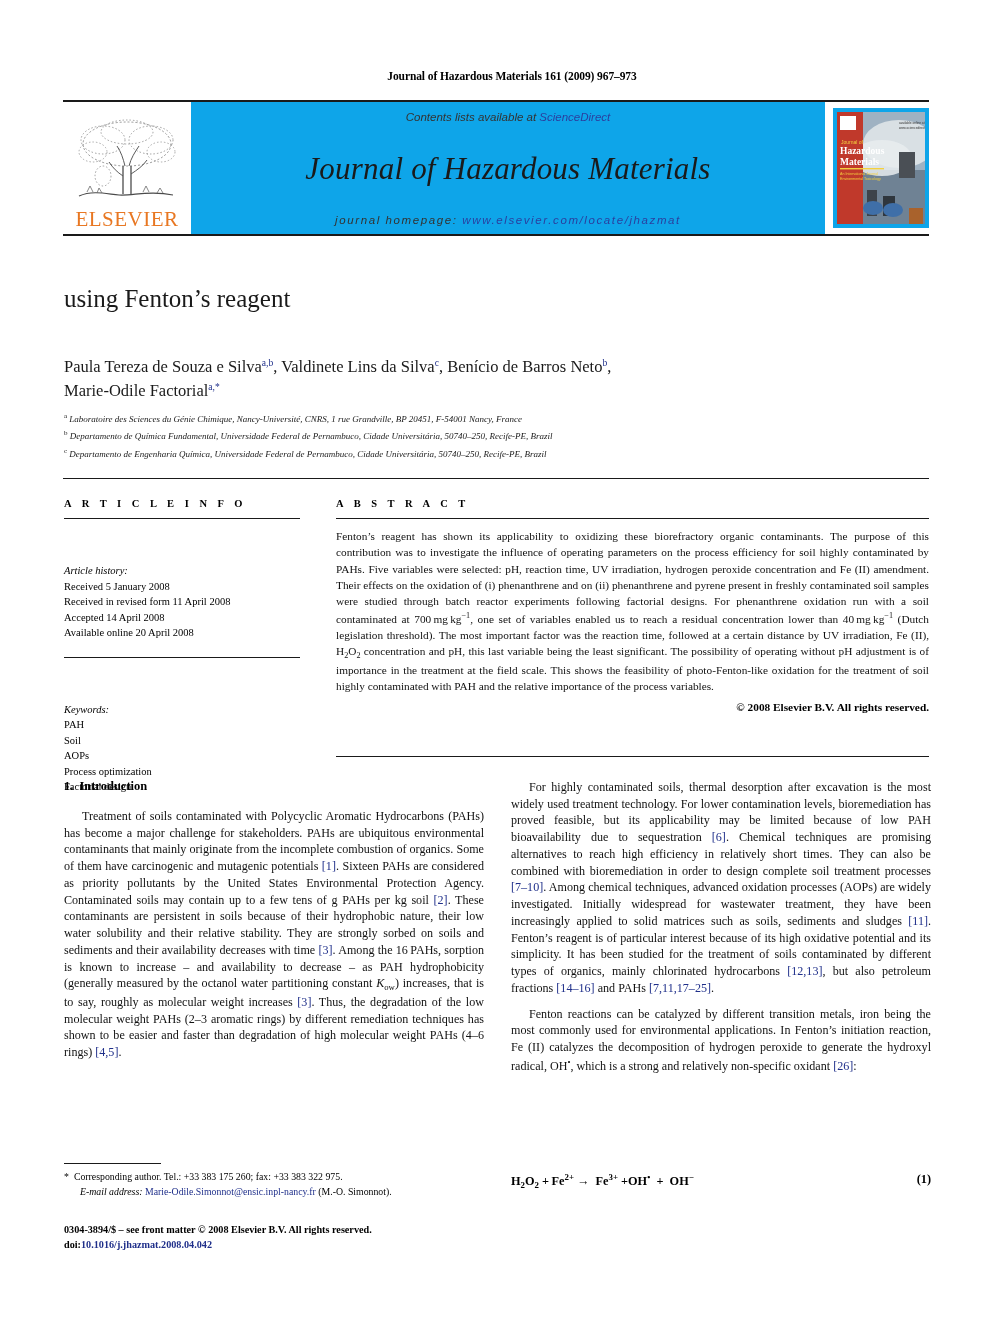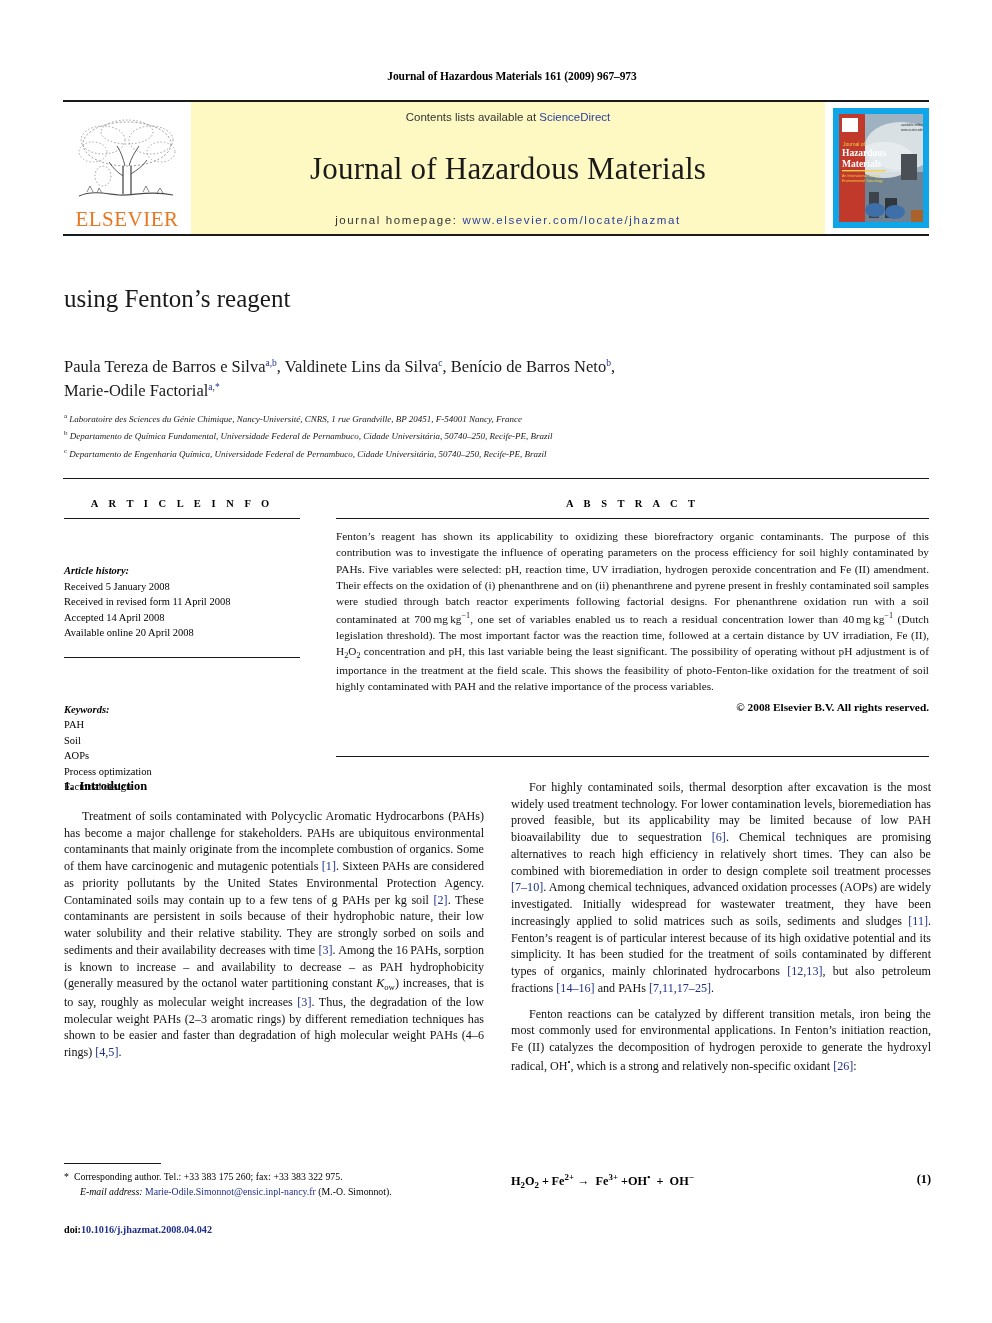--- a/index.html
+++ b/index.html
@@ -60,27 +60,28 @@
   .elsevier-word {
     font-family: "Liberation Serif", serif;
     font-size: 21px;
     letter-spacing: 0.5px;
     color: #E87722;
     line-height: 1;
     margin-top: 1px;
   }
   .journal-band {
     flex: 1 1 auto;
-    background: #fef9c3;
+    background: #0ea5e9;
     display: flex;
     flex-direction: column;
     justify-content: space-between;
     align-items: center;
     padding: 9px 0 8px 0;
     box-sizing: border-box;
+    font-style: italic;
   }
   .contents-line {
     font-family: "Liberation Sans", sans-serif;
     font-size: 11.5px;
     color: #333333;
   }
   .contents-line .sd-link {
     color: #2b3f9e;
   }
   .journal-name {
@@ -100,21 +101,21 @@
     color: #2b3f9e;
   }
   .cover-thumb {
     width: 96px;
     flex: 0 0 96px;
     margin-left: 8px;
     align-self: center;
     height: 120px;
     position: relative;
     overflow: hidden;
-    border: 6px solid #0ea5e9;
+    border: 4px solid #0ea5e9;
     box-sizing: border-box;
   }
 
   
   .title {
     position: absolute;
     top: 283px;
     left: 64px;
     width: 700px;
     font-size: 25px;
@@ -165,33 +166,32 @@
     position: absolute;
     top: 498px;
     left: 64px;
     width: 236px;
   }
   .section-head {
     font-family: "Liberation Serif", serif;
     font-weight: bold;
     font-size: 10.5px;
     letter-spacing: 4px;
-    text-align: center;
   }
   .info-rule {
     border-top: 1px solid #1a1a1a;
     margin: 9px 0 7px 0;
   }
   .info-block {
     font-size: 10.5px;
     line-height: 1.48;
   }
   .info-block .lbl {
     font-style: italic;
-    font-weight: bold;
+    font-weight: normal;
     margin-top: 44px;
   }
 
   
   .abs-col {
     position: absolute;
     top: 498px;
     left: 336px;
     width: 593px;
   }
@@ -363,21 +363,21 @@
         <text x="62" y="17" font-family="Liberation Sans, sans-serif" font-size="3.2" fill="#333333">www.sciencedirect.com</text>
       </svg>
     </div>
   </div>
 
   <div class="title">
     <div>using Fenton’s reagent</div>
   </div>
 
   <div class="authors">
-    <span><span>Paula Tereza de Barros e Silva</span><sup>a,b</sup></span><span>, </span><span><span>Valdinete Lins da Silva</span><sup>c</sup></span><span>, </span><span><span>Benício de Barros Neto</span><sup>b</sup></span><span>, </span><br><span><span>Marie-Odile Factorial</span><sup>a,*</sup></span>
+    <span><span>Paula Tereza de Souza e Silva</span><sup>a,b</sup></span><span>, </span><span><span>Valdinete Lins da Silva</span><sup>c</sup></span><span>, </span><span><span>Benício de Barros Neto</span><sup>b</sup></span><span>, </span><br><span><span>Marie-Odile Factorial</span><sup>a,*</sup></span>
   </div>
 
   <div class="affiliations">
     <div><sup>a</sup> <span>Laboratoire des Sciences du Génie Chimique, Nancy-Université, CNRS, 1 rue Grandville, BP 20451, F-54001 Nancy, France</span></div>
     <div><sup>b</sup> <span>Departamento de Química Fundamental, Universidade Federal de Pernambuco, Cidade Universitária, 50740–250, Recife-PE, Brazil</span></div>
     <div><sup>c</sup> <span>Departamento de Engenharia Química, Universidade Federal de Pernambuco, Cidade Universitária, 50740–250, Recife-PE, Brazil</span></div>
   </div>
 
   <div class="rule-top"></div>
 
@@ -475,16 +475,17 @@
   <div class="footnote">
     <span class="star">*</span><span>Corresponding author. Tel.: +33 383 175 260; fax: +33 383 322 975.</span>
     <span class="fn-line2">
       <span class="ital">E-mail address:</span>
       <span class="mail">Marie-Odile.Simonnot@ensic.inpl-nancy.fr</span>
       <span>(M.-O. Simonnot).</span>
     </span>
   </div>
 
   <div class="imprint">
+    <div>0304-3894/$ – see front matter © 2008 Elsevier B.V. All rights reserved.</div>
     <div><span>doi:</span><span class="doi-link">10.1016/j.jhazmat.2008.04.042</span></div>
   </div>
 
 </div>
 
 </body></html>

